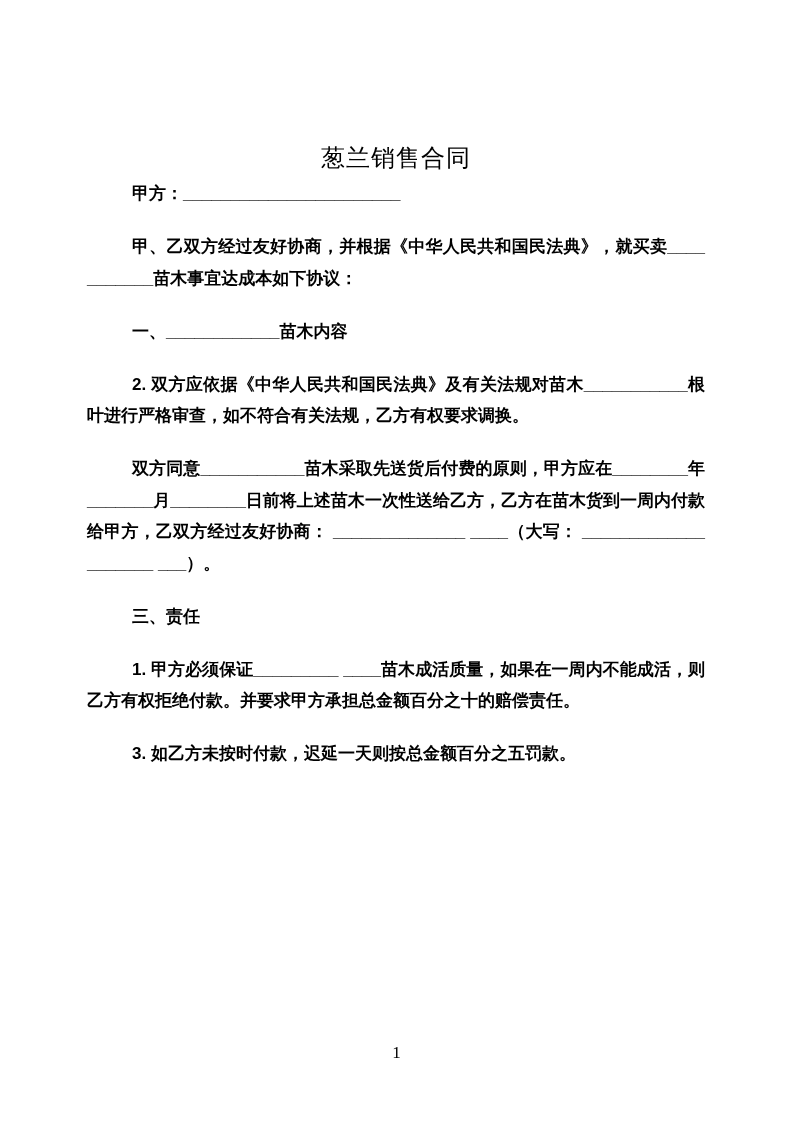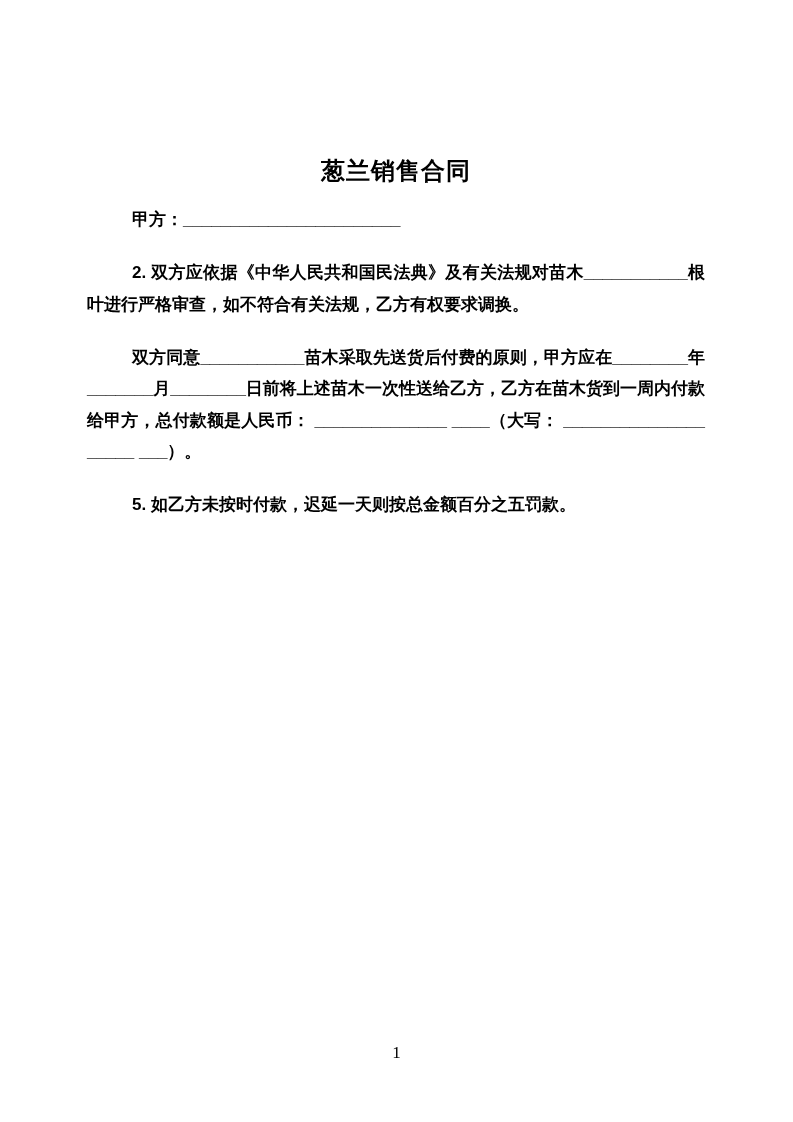--- a/index.html
+++ b/index.html
@@ -7,22 +7,22 @@
     position:relative;
     width:793px;height:1122px;
     background:#ffffff;color:#000000;
     font-family:"Liberation Sans",sans-serif;
     font-weight:700;
     overflow:hidden;
   }
   .content{padding:138px 88px 0 87px;}
   .doc-title{
     font-size:24px;line-height:32px;
-    text-align:center;margin:17px;
-    font-weight:700;
+    text-align:center;margin:4px;
+    font-weight:400;
     letter-spacing:1px;
   }
   .para{
     font-size:17px;line-height:31.5px;
     margin:0 0 21.5px 0;
     text-indent:45px;
     text-align:justify;
     word-break:break-all;
   }
   .first-para{}
@@ -38,28 +38,32 @@
 <body>
 
 <div class="page">
   <div class="content">
 
     <h1 class="doc-title">葱兰销售合同</h1>
 
     <p class="para first-para"><span>甲方：</span><span class="blank">_______________________</span></p>
 
 
+    <p class="para">甲、乙双方经过友好协商，并根据《中华人民共和国民法典》，就买卖___________苗木事宜达成本如下协议：</p>
 
+    <p class="para">一、____________苗木内容</p>
 
 
     <p class="para">2. 双方应依据《中华人民共和国民法典》及有关法规对苗木___________根叶进行严格审查，如不符合有关法规，乙方有权要求调换。</p>
 
 
-    <p class="para">双方同意___________苗木采取先送货后付费的原则，甲方应在________年_______月________日前将上述苗木一次性送给乙方，乙方在苗木货到一周内付款给甲方，总付款额是人民币： ______________ ____（大写： ____________________ ___）。</p>
+    <p class="para">双方同意___________苗木采取先送货后付费的原则，甲方应在________年_______月________日前将上述苗木一次性送给乙方，乙方在苗木货到一周内付款给甲方，乙双方经过友好协商： ______________ ____（大写： ____________________ ___）。</p>
 
+    <p class="para">三、责任</p>
 
+    <p class="para">1. 甲方必须保证_________ ____苗木成活质量，如果在一周内不能成活，则乙方有权拒绝付款。并要求甲方承担总金额百分之十的赔偿责任。</p>
 
-    <p class="para">5. 如乙方未按时付款，迟延一天则按总金额百分之五罚款。</p>
+    <p class="para">3. 如乙方未按时付款，迟延一天则按总金额百分之五罚款。</p>
 
   </div>
 
   <div class="page-number">1</div>
 </div>
 
 </body></html>

